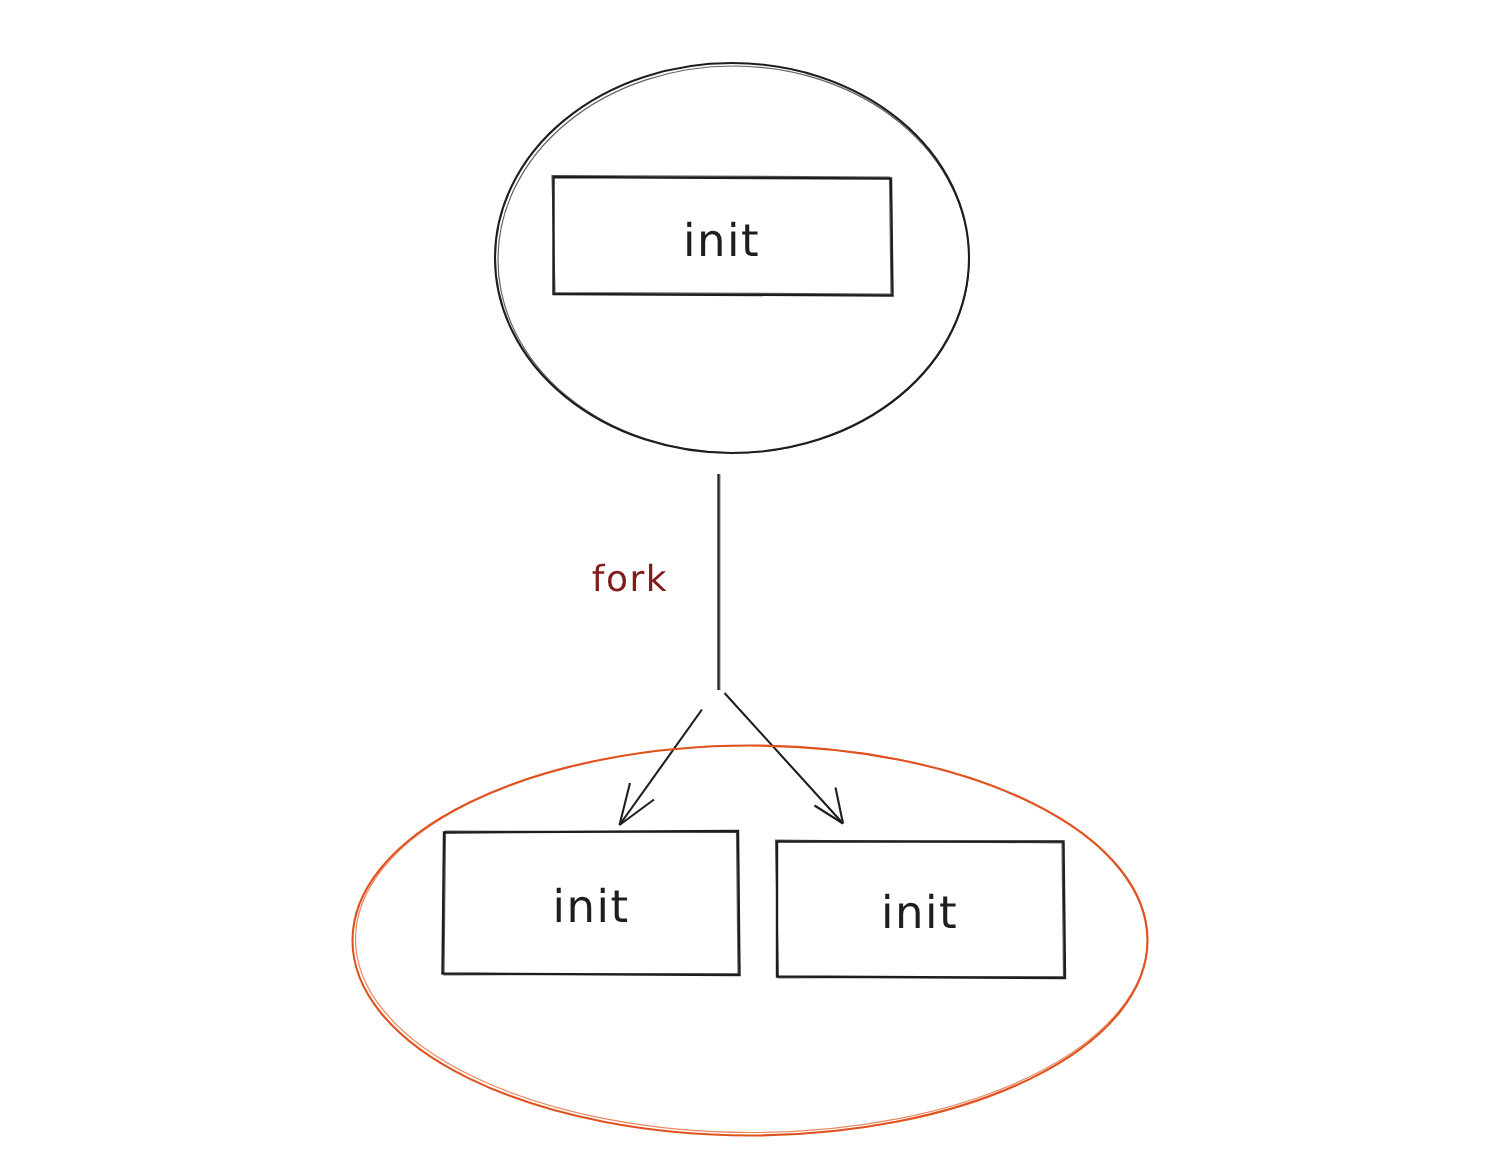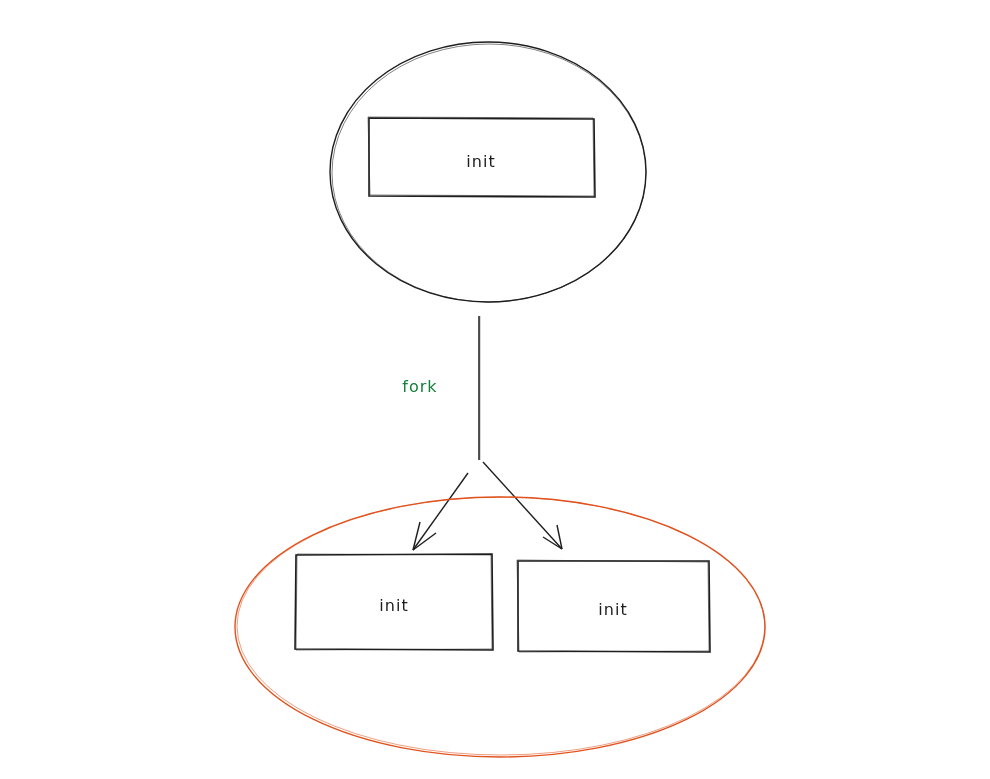--- a/index.html
+++ b/index.html
@@ -1,21 +1,21 @@
 <!DOCTYPE html>
 <html><head>
 <meta charset="utf-8">
 <style>
   html, body { margin: 0; padding: 0; background: #ffffff; }
   body { width: 990px; height: 779px; position: relative; overflow: hidden;
          font-family: "DejaVu Sans", sans-serif; }
   svg { position: absolute; left: 0; top: 0; }
-  .label { position: absolute; font-family: "DejaVu Sans", sans-serif; font-size: 16px;
+  .label { position: absolute; font-family: "DejaVu Sans", sans-serif; font-size: 30px;
            color: #1e1e1e; transform: translate(-50%, -50%); white-space: nowrap; letter-spacing: 1px; }
-  .fork-label { color: #15803d; font-size: 16px; }
+  .fork-label { color: #7f1d1d; font-size: 24px; }
 </style>
 </head>
 <body>
 
 <svg width="990" height="779" viewBox="0 0 990 779">
 
   <g fill="none" stroke="#1e1e1e" stroke-width="1.4">
     <ellipse cx="488" cy="172" rx="158" ry="130"></ellipse>
     <ellipse cx="489" cy="173" rx="157" ry="129" stroke-width="0.8" opacity="0.7"></ellipse>
   </g>

